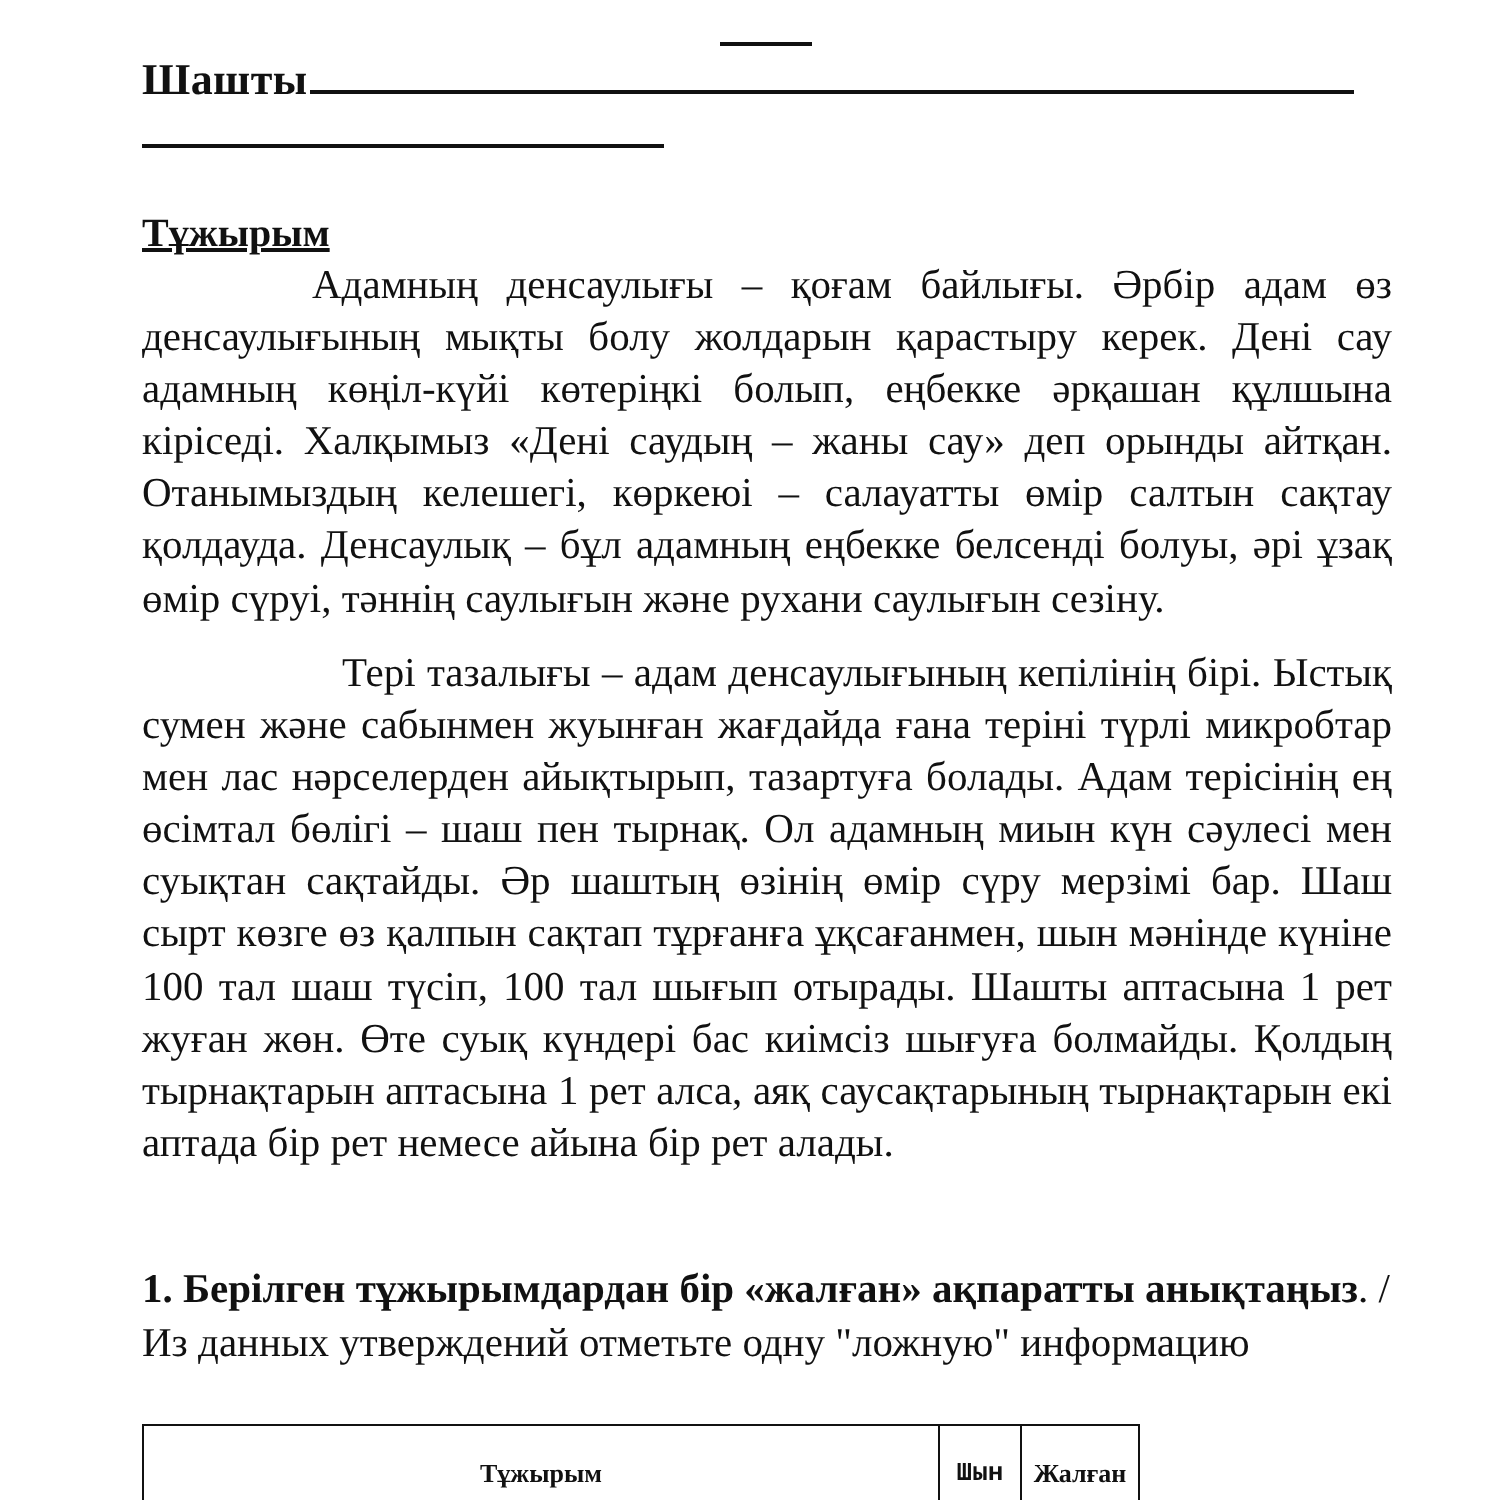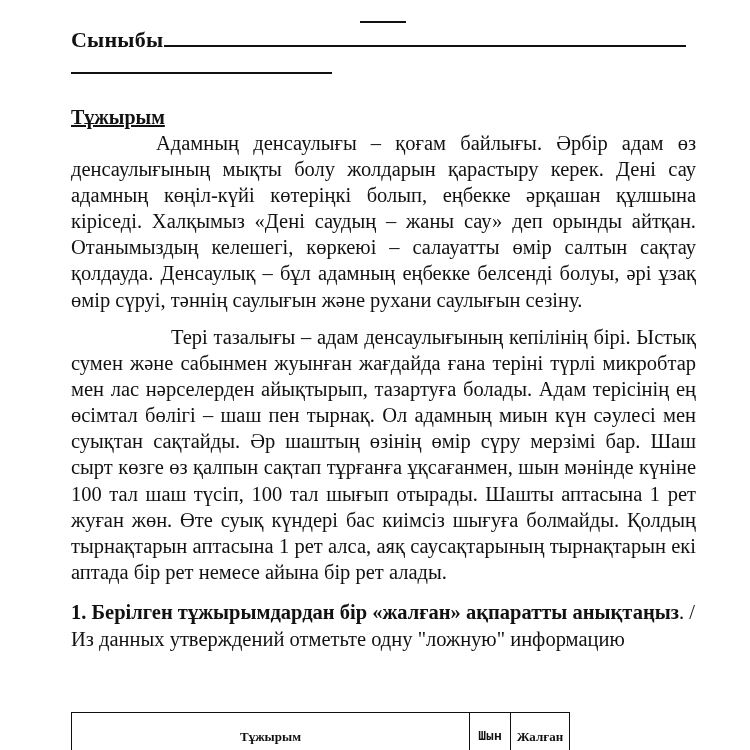--- a/index.html
+++ b/index.html
@@ -10,39 +10,39 @@
                 font-size: 22px; line-height: 28px; letter-spacing: 0.2px; }
   .class-line .fill { display: inline-block; border-bottom: 2px solid #111; width: 522px; height: 20px;
                       vertical-align: baseline; margin-left: 1px; }
   .class-line2 { position: absolute; left: 71px; top: 72px; width: 261px; height: 2px; background: #111; }
   .section-title { position: absolute; left: 71px; top: 104px; font-size: 20px; font-weight: bold;
                    text-decoration: underline; line-height: 26px; }
   .para { position: absolute; left: 71px; width: 625px; font-size: 20.5px; line-height: 26.1px;
           text-align: justify; text-align-last: left; }
   .para1 { top: 130px; text-indent: 85px; }
   .para2 { top: 324px; text-indent: 100px; }
-  .question { position: absolute; left: 71px; top: 599px; width: 630px; font-size: 20.5px; line-height: 26.5px; }
+  .question { position: absolute; left: 71px; top: 632px; width: 630px; font-size: 20.5px; line-height: 26.5px; }
   .question b { font-weight: bold; }
   table.tbl { position: absolute; left: 71px; top: 712px; border-collapse: collapse;
               font-size: 13px; line-height: 16px; }
   table.tbl td, table.tbl th { border: 1.5px solid #111; padding: 15px 2px; }
   table.tbl th { font-weight: bold; text-align: center; height: 18px; }
   th.col-stmt { width: 393px; }
   th.col-true { width: 36px; font-family: Liberation Mono, monospace; }
   th.col-false { width: 54px; }
   td.letter { width: 10px; font-weight: bold; text-align: center; padding: 1px; }
   td.stmt { text-align: left; }
 </style>
 </head>
 <body>
 
 <div class="top-mark"></div>
 
 <div class="class-line">
-  <span>Сыныбы</span><span class="fill"></span>
+  <span>Шашты</span><span class="fill"></span>
 </div>
 <div class="class-line2"></div>
 
 <div class="section-title">Тұжырым</div>
 
 <div class="para para1">Адамның денсаулығы – қоғам байлығы. Әрбір адам өз денсаулығының мықты болу жолдарын қарастыру керек. Дені сау адамның көңіл-күйі көтеріңкі болып, еңбекке әрқашан құлшына кіріседі. Халқымыз «Дені саудың – жаны сау» деп орынды айтқан. Отанымыздың келешегі, көркеюі – салауатты өмір салтын сақтау қолдауда. Денсаулық – бұл адамның еңбекке белсенді болуы, әрі ұзақ өмір сүруі, тәннің саулығын және рухани саулығын сезіну.</div>
 <div class="para para2">Тері тазалығы – адам денсаулығының кепілінің бірі. Ыстық сумен және сабынмен жуынған жағдайда ғана теріні түрлі микробтар мен лас нәрселерден айықтырып, тазартуға болады. Адам терісінің ең өсімтал бөлігі – шаш пен тырнақ. Ол адамның миын күн сәулесі мен суықтан сақтайды. Әр шаштың өзінің өмір сүру мерзімі бар. Шаш сырт көзге өз қалпын сақтап тұрғанға ұқсағанмен, шын мәнінде күніне 100 тал шаш түсіп, 100 тал шығып отырады. Шашты аптасына 1 рет жуған жөн. Өте суық күндері бас киімсіз шығуға болмайды. Қолдың тырнақтарын аптасына 1 рет алса, аяқ саусақтарының тырнақтарын екі аптада бір рет немесе айына бір рет алады.</div>
 
 <div class="question">
   <b>1. Берілген тұжырымдардан бір «жалған» ақпаратты анықтаңыз</b><span>. / Из данных утверждений отметьте одну "ложную" информацию</span>

